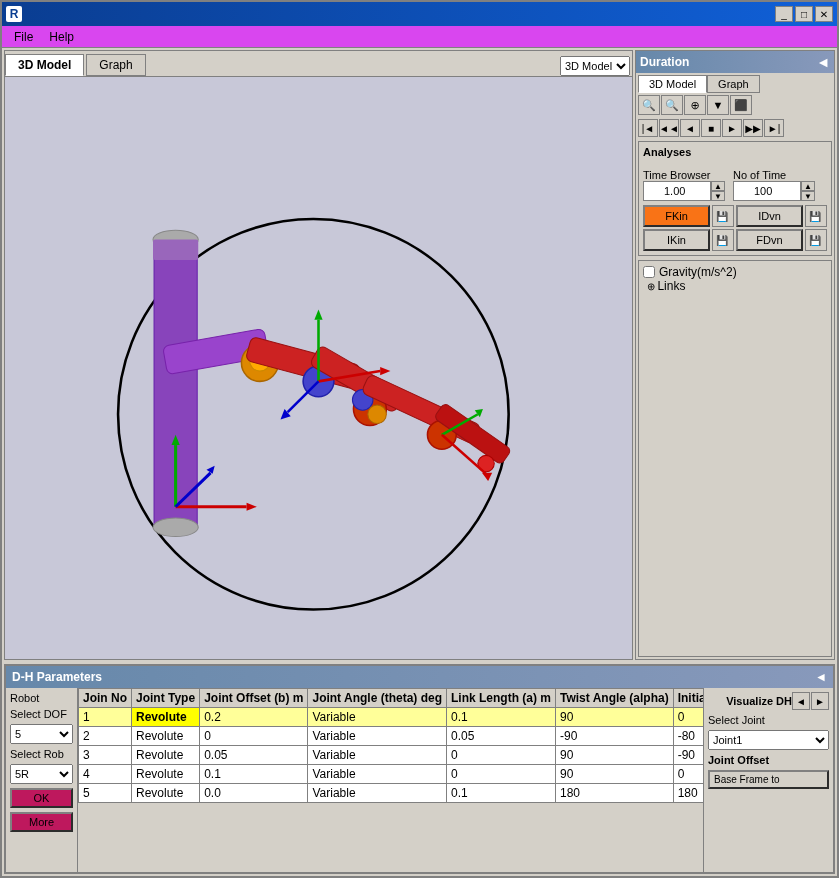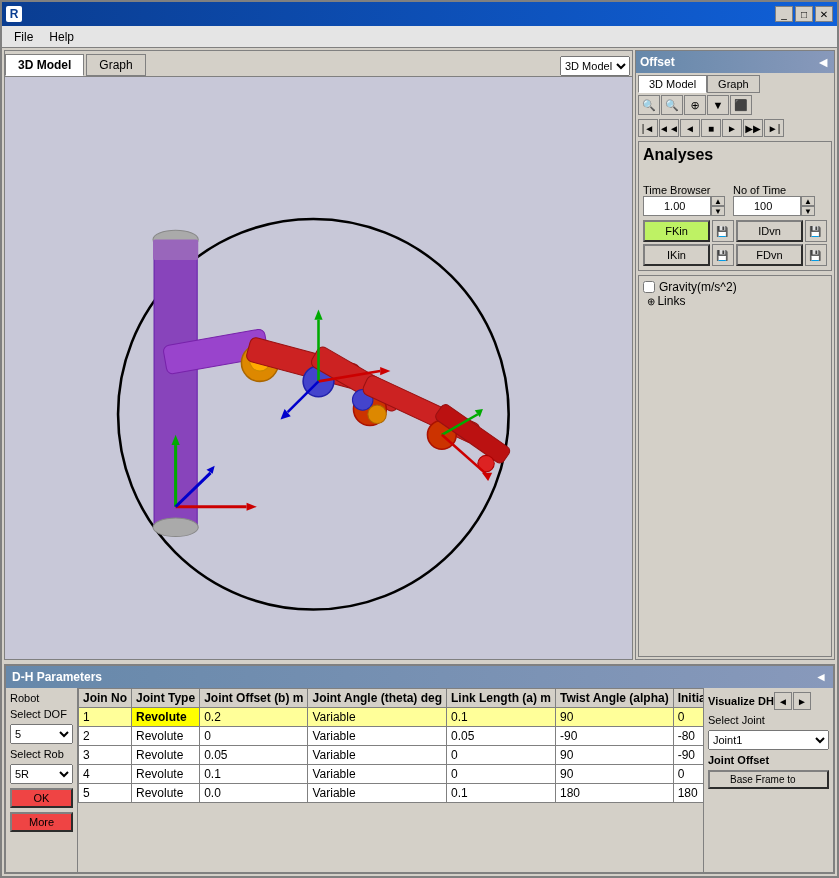--- a/index.html
+++ b/index.html
@@ -7,21 +7,21 @@
 
     
     .window { width: 839px; height: 878px; border: 2px solid #808080; background: #d4d0c8; display: flex; flex-direction: column; }
     .title-bar { background: linear-gradient(to right, #0a3d91, #1060d8); height: 24px; display: flex; align-items: center; padding: 0 4px; gap: 6px; flex-shrink: 0; }
     .title-bar-icon { width: 16px; height: 16px; background: #fff; border-radius: 2px; display: flex; align-items: center; justify-content: center; font-size: 10px; font-weight: bold; color: #0a3d91; }
     .title-bar-text { color: white; font-size: 12px; font-weight: bold; flex: 1; margin-top: 48px; }
     .title-bar-buttons { display: flex; gap: 2px; }
     .title-btn { width: 18px; height: 16px; background: #d4d0c8; border: 1px solid #808080; display: flex; align-items: center; justify-content: center; font-size: 10px; cursor: pointer; color: #000; }
 
     
-    .menu-bar { height: 22px; background: #e5e5e5; display: flex; align-items: center; padding: 2px 4px; border-bottom: 1px solid #808080; flex-shrink: 0; }
+    .menu-bar { height: 22px; background: #d946ef; display: flex; align-items: center; padding: 2px 4px; border-bottom: 1px solid #808080; flex-shrink: 0; }
     .menu-item { padding: 2px 8px; cursor: pointer; font-size: 12px; }
 
     
     .main-content { display: flex; flex-direction: column; flex: 1; overflow: hidden; }
 
     
     .top-section { display: flex; flex: 1; overflow: hidden; }
 
     
     .model-panel { flex: 1; display: flex; flex-direction: column; border: 1px solid #808080; margin: 2px; background: #d4d0c8; }
@@ -42,69 +42,69 @@
     .browser-tabs { display: flex; padding: 2px 2px 0; background: #d4d0c8; }
     .browser-tab { padding: 2px 10px; border: 1px solid #808080; cursor: pointer; font-size: 11px; background: #d4d0c8; }
     .browser-tab.active { background: #fff; border-bottom: 1px solid #fff; }
     .browser-toolbar { display: flex; align-items: center; padding: 2px; gap: 1px; flex-wrap: wrap; }
     .browser-btn { width: 22px; height: 20px; background: #d4d0c8; border: 1px solid #808080; display: flex; align-items: center; justify-content: center; cursor: pointer; font-size: 11px; }
     .playback-bar { display: flex; align-items: center; padding: 2px; gap: 1px; }
     .play-btn { width: 20px; height: 18px; background: #d4d0c8; border: 1px solid #808080; display: flex; align-items: center; justify-content: center; cursor: pointer; font-size: 10px; }
 
     
     .analyses-section { border: 1px solid #808080; margin: 2px; padding: 4px; }
-    .analyses-title { font-weight: bold; font-size: 16px; margin-bottom: 20px; }
+    .analyses-title { font-weight: bold; font-size: 11px; margin-bottom: 11px; }
     .analyses-row { display: flex; align-items: center; gap: 8px; margin-bottom: 4px; }
     .analyses-label { font-size: 11px; }
     .analyses-input-group { display: flex; align-items: center; gap: 0; }
     .analyses-input { width: 68px; height: 20px; border: 1px solid #808080; padding: 1px 20px; font-size: 11px; }
     .spinner-btns { display: flex; flex-direction: column; }
     .spinner-btn { width: 14px; height: 10px; background: #d4d0c8; border: 1px solid #808080; font-size: 8px; display: flex; align-items: center; justify-content: center; cursor: pointer; }
     .analyses-buttons { display: grid; grid-template-columns: 1fr auto 1fr auto; gap: 2px; }
     .analysis-btn { padding: 2px 6px; border: 2px outset #808080; background: #d4d0c8; cursor: pointer; font-size: 11px; white-space: nowrap; }
-    .analysis-btn.active { background: #bef264; }
+    .analysis-btn.active { background: #f97316; }
     .analysis-save-btn { width: 22px; height: 22px; background: #d4d0c8; border: 1px solid #808080; display: flex; align-items: center; justify-content: center; cursor: pointer; font-size: 10px; }
 
     
     .gravity-section { border: 1px solid #808080; margin: 2px; padding: 4px; flex: 1; }
     .gravity-row { display: flex; align-items: center; gap: 4px; }
     .gravity-checkbox { width: 12px; height: 12px; }
     .tree-item { padding-left: 4px; display: flex; align-items: center; gap: 2px; cursor: pointer; }
     .tree-expand { font-size: 10px; }
 
     
     .bottom-section { height: 210px; border: 2px solid #808080; margin: 2px; background: #d4d0c8; display: flex; flex-direction: column; flex-shrink: 0; }
     .dh-header { background: linear-gradient(to right, #6688aa, #8899bb); height: 22px; display: flex; align-items: center; padding: 0 6px; color: white; font-weight: bold; font-size: 12px; }
     .dh-header-pin { margin-left: auto; cursor: pointer; }
     .dh-body { display: flex; flex: 1; overflow: hidden; }
 
     
     .robot-selector { width: 72px; padding: 4px; border-right: 1px solid #808080; display: flex; flex-direction: column; gap: 4px; flex-shrink: 0; }
     .selector-label { font-size: 11px; font-weight: normal; }
     .selector-select { height: 20px; font-size: 11px; width: 100%; }
-    .selector-btn { padding: 2px 4px; background: #ef4444; border: 2px outset #808080; cursor: pointer; text-align: center; font-size: 11px; }
+    .selector-btn { padding: 2px 4px; background: #be185d; border: 2px outset #808080; cursor: pointer; text-align: center; font-size: 11px; }
 
     
     .dh-table-container { flex: 1; overflow: auto; }
     .dh-table { width: 100%; border-collapse: collapse; font-size: 11px; }
     .dh-table th { background: #d4d0c8; border: 1px solid #808080; padding: 2px 4px; text-align: center; font-weight: bold; white-space: nowrap; vertical-align: middle; }
     .dh-table td { border: 1px solid #808080; padding: 2px 4px; text-align: left; vertical-align: middle; }
     .dh-table tr.selected td { background: #ffff99; }
     .dh-table tr:not(.selected) td { background: #fff; }
 
     
     .visualize-panel { width: 130px; border-left: 1px solid #808080; padding: 4px; flex-shrink: 0; display: flex; flex-direction: column; gap: 4px; }
-    .visualize-header { display: flex; align-items: center; justify-content: flex-start; }
+    .visualize-header { display: flex; align-items: center; justify-content: flex-end; }
     .visualize-title { font-size: 11px; font-weight: bold; }
     .visualize-nav { display: flex; gap: 1px; }
     .visualize-nav-btn { width: 18px; height: 18px; background: #d4d0c8; border: 1px solid #808080; display: flex; align-items: center; justify-content: center; cursor: pointer; font-size: 10px; }
     .select-joint-label { font-size: 11px; }
     .joint-select { height: 20px; font-size: 11px; width: 100%; }
     .joint-offset-label { font-size: 11px; font-weight: bold; }
-    .base-frame-btn { padding: 2px 20px; background: #d4d0c8; border: 2px outset #808080; cursor: pointer; font-size: 10px; white-space: nowrap; overflow: hidden; text-overflow: ellipsis; }
+    .base-frame-btn { padding: 2px 4px; background: #d4d0c8; border: 2px outset #808080; cursor: pointer; font-size: 10px; white-space: nowrap; overflow: hidden; text-overflow: ellipsis; }
   </style>
 </head>
 <body>
 
 <div class="window">
 
   <div class="title-bar">
     <div class="title-bar-icon">
       <span>R</span>
     </div>
@@ -192,21 +192,21 @@
             <line x1="425" y1="330" x2="460" y2="310" stroke="#00aa00" stroke-width="2.5"></line>
             <polygon points="457,306 465,305 462,313" fill="#00aa00"></polygon>
             <line x1="425" y1="330" x2="468" y2="368" stroke="#cc0000" stroke-width="2.5"></line>
             <polygon points="464,367 470,375 474,367" fill="#cc0000"></polygon>
           </svg>
         </div>
       </div>
 
       <div class="browser-panel">
         <div class="browser-header">
-          <span>Offset</span>
+          <span>Duration</span>
           <span class="browser-header-pin">◄</span>
         </div>
         <div class="browser-tabs">
           <div class="browser-tab active">3D Model</div>
           <div class="browser-tab">Graph</div>
         </div>
         <div class="browser-toolbar">
           <div class="browser-btn">🔍</div>
           <div class="browser-btn">🔍</div>
           <div class="browser-btn">⊕</div>

